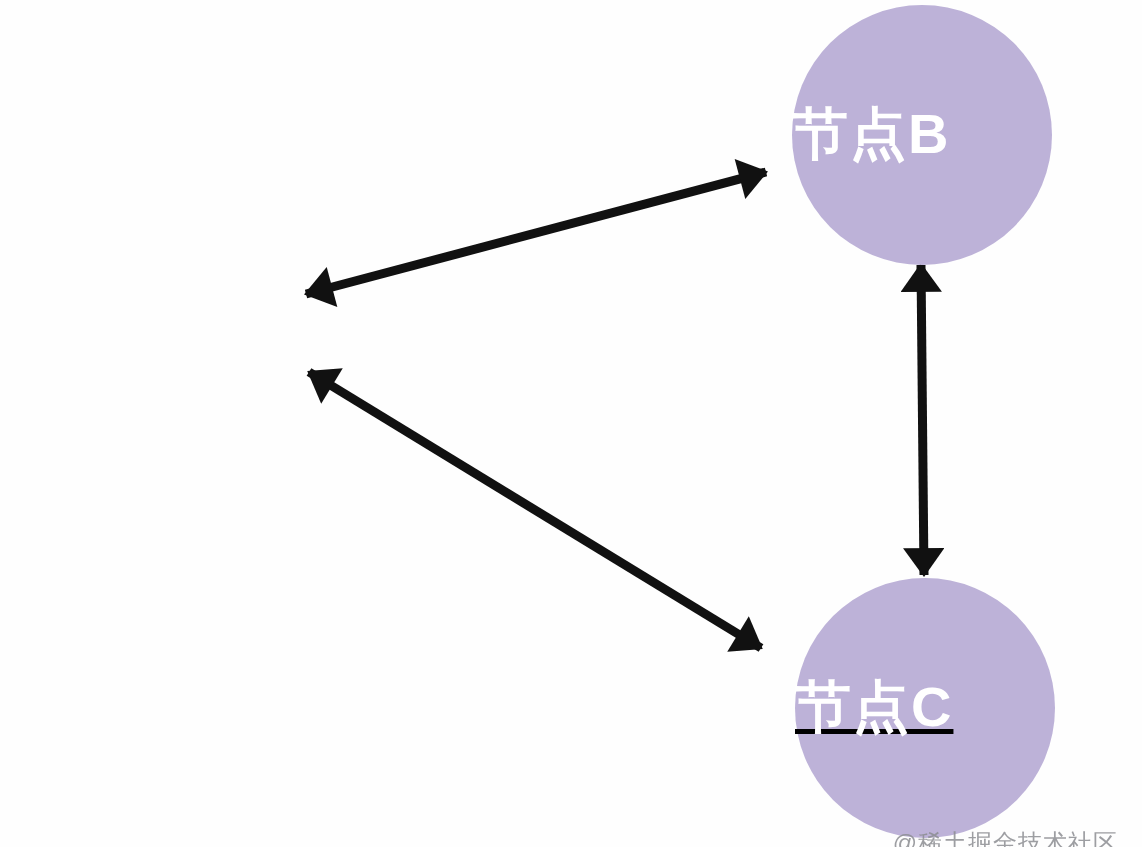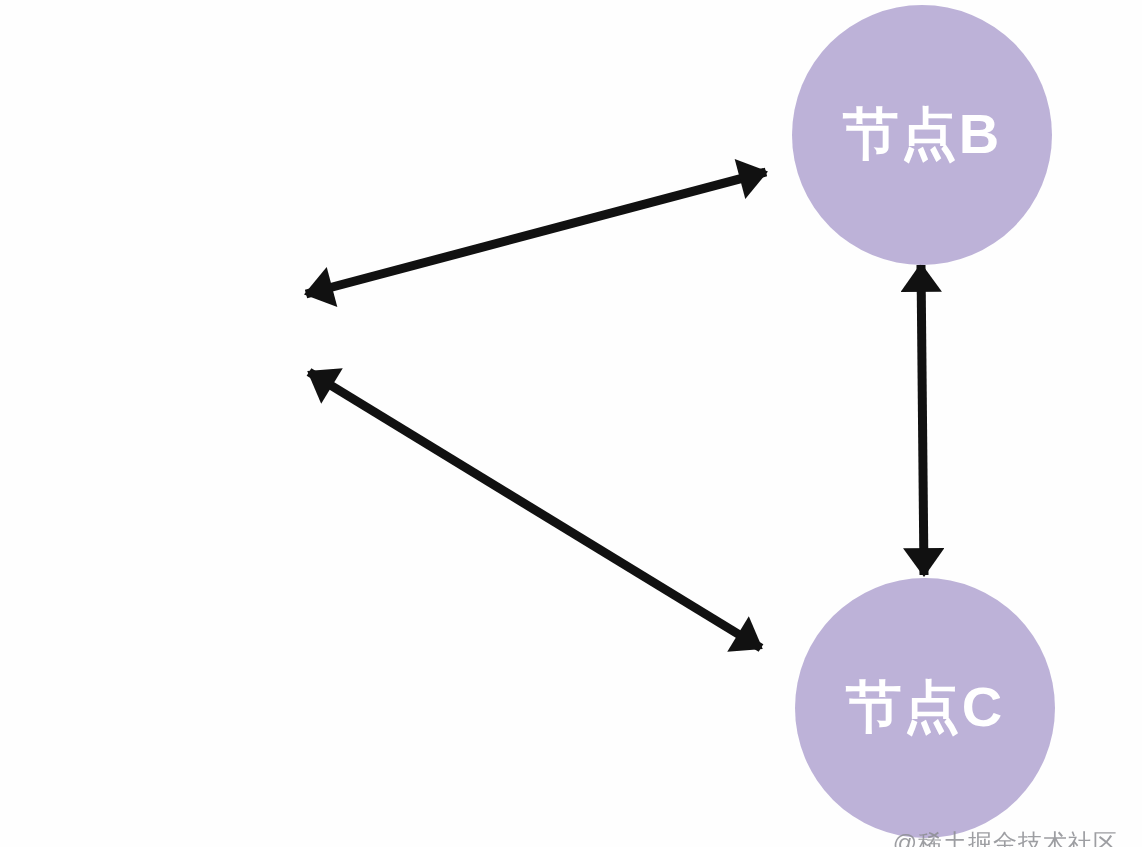--- a/index.html
+++ b/index.html
@@ -35,33 +35,33 @@
     fill: var(--arrow, #111111);
   }
   .node {
     position: absolute;
     width: 260px;
     height: 260px;
     border-radius: 50%;
     background: var(--node-fill, #bdb2d8);
     display: flex;
     align-items: center;
-    justify-content: center;
+    justify-content: flex-start;
   }
   .node-label {
     color: var(--node-text, #ffffff);
     font-size: 56px;
     font-weight: 600;
     letter-spacing: 2px;
     user-select: none;
     white-space: nowrap;
   }
   .node-a { left: 42px;  top: 190px; }
   .node-b { left: 792px; top: 5px;   }
-  .node-c { left: 795px; top: 578px; }
+  .node-c { left: 795px; top: 578px; text-decoration: underline; }
   .watermark {
     position: absolute;
     right: 24px;
     top: 827px;
     font-size: 24px;
     color: rgba(140, 141, 146, 0.85);
     letter-spacing: 1px;
     white-space: nowrap;
     margin-left: 38px;
   }

